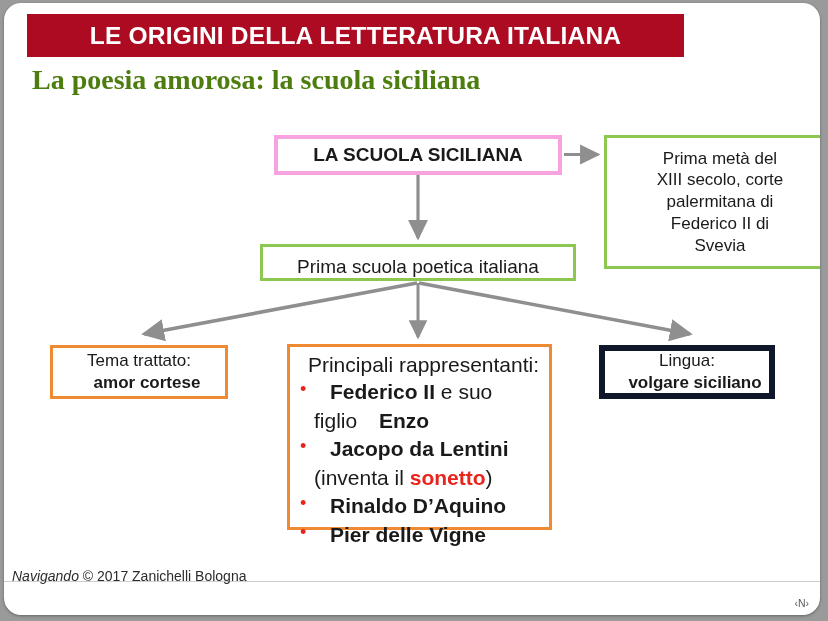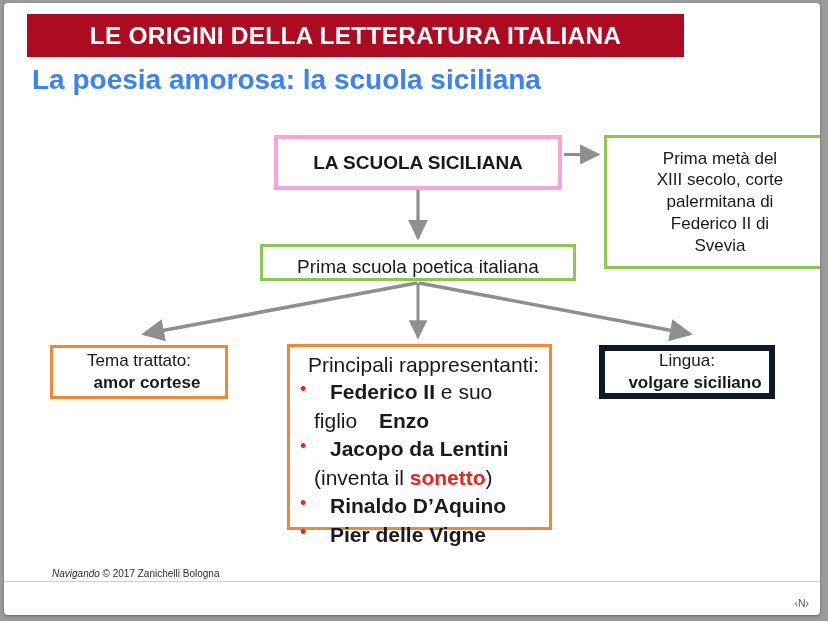--- a/index.html
+++ b/index.html
@@ -13,21 +13,21 @@
     font-family: "Liberation Sans", sans-serif;
     overflow: hidden;
   }
   #slide {
     position: absolute;
     left: 4px;
     top: 3px;
     width: 816px;
     height: 612px;
     background: #ffffff;
-    border-radius: 4px;
+    border-radius: 17px;
     box-shadow: 0 1px 3px rgba(0,0,0,0.35);
     overflow: hidden;
   }
 
   
   #header-bar {
     position: absolute;
     left: 23px;
     top: 11px;
     width: 657px;
@@ -42,44 +42,45 @@
     font-size: 24.5px;
     font-weight: bold;
     letter-spacing: 0.2px;
     white-space: nowrap;
   }
   #subtitle {
     position: absolute;
     left: 28px;
     top: 61px;
     width: 700px;
-    color: #3b82f6;
+    color: #4d7c0f;
     font-size: 28px;
     font-weight: bold;
     white-space: nowrap;
+    font-family: Liberation Serif, serif;
   }
 
   
   .box {
     position: absolute;
     box-sizing: border-box;
     background: #ffffff;
     display: flex;
     flex-direction: column;
     align-items: center;
     justify-content: center;
     text-align: center;
     color: #1a1a1a;
   }
 
   #box-scuola {
     left: 270px;
     top: 132px;
     width: 288px;
-    height: 55px;
+    height: 40px;
     border: 4px solid #f6a3e0;
     font-size: 19px;
     font-weight: bold;
   }
   #box-periodo {
     left: 600px;
     top: 132px;
     width: 232px;
     height: 134px;
     border: 3px solid #8cc751;
@@ -184,24 +185,23 @@
     left: 0;
     top: 578px;
     width: 816px;
     height: 1px;
     background: #cfcfcf;
   }
   #footer-text {
     position: absolute;
     left: 8px;
     top: 565px;
-    font-size: 10px;
+    font-size: 14px;
     color: #2b2b2b;
     white-space: nowrap;
-    margin-left: 40px;
   }
   #footer-text .nav { font-style: italic; }
   #slide-number {
     position: absolute;
     right: 11px;
     top: 594px;
     font-size: 10.5px;
     color: #5a5a5a;
   }
 </style>

